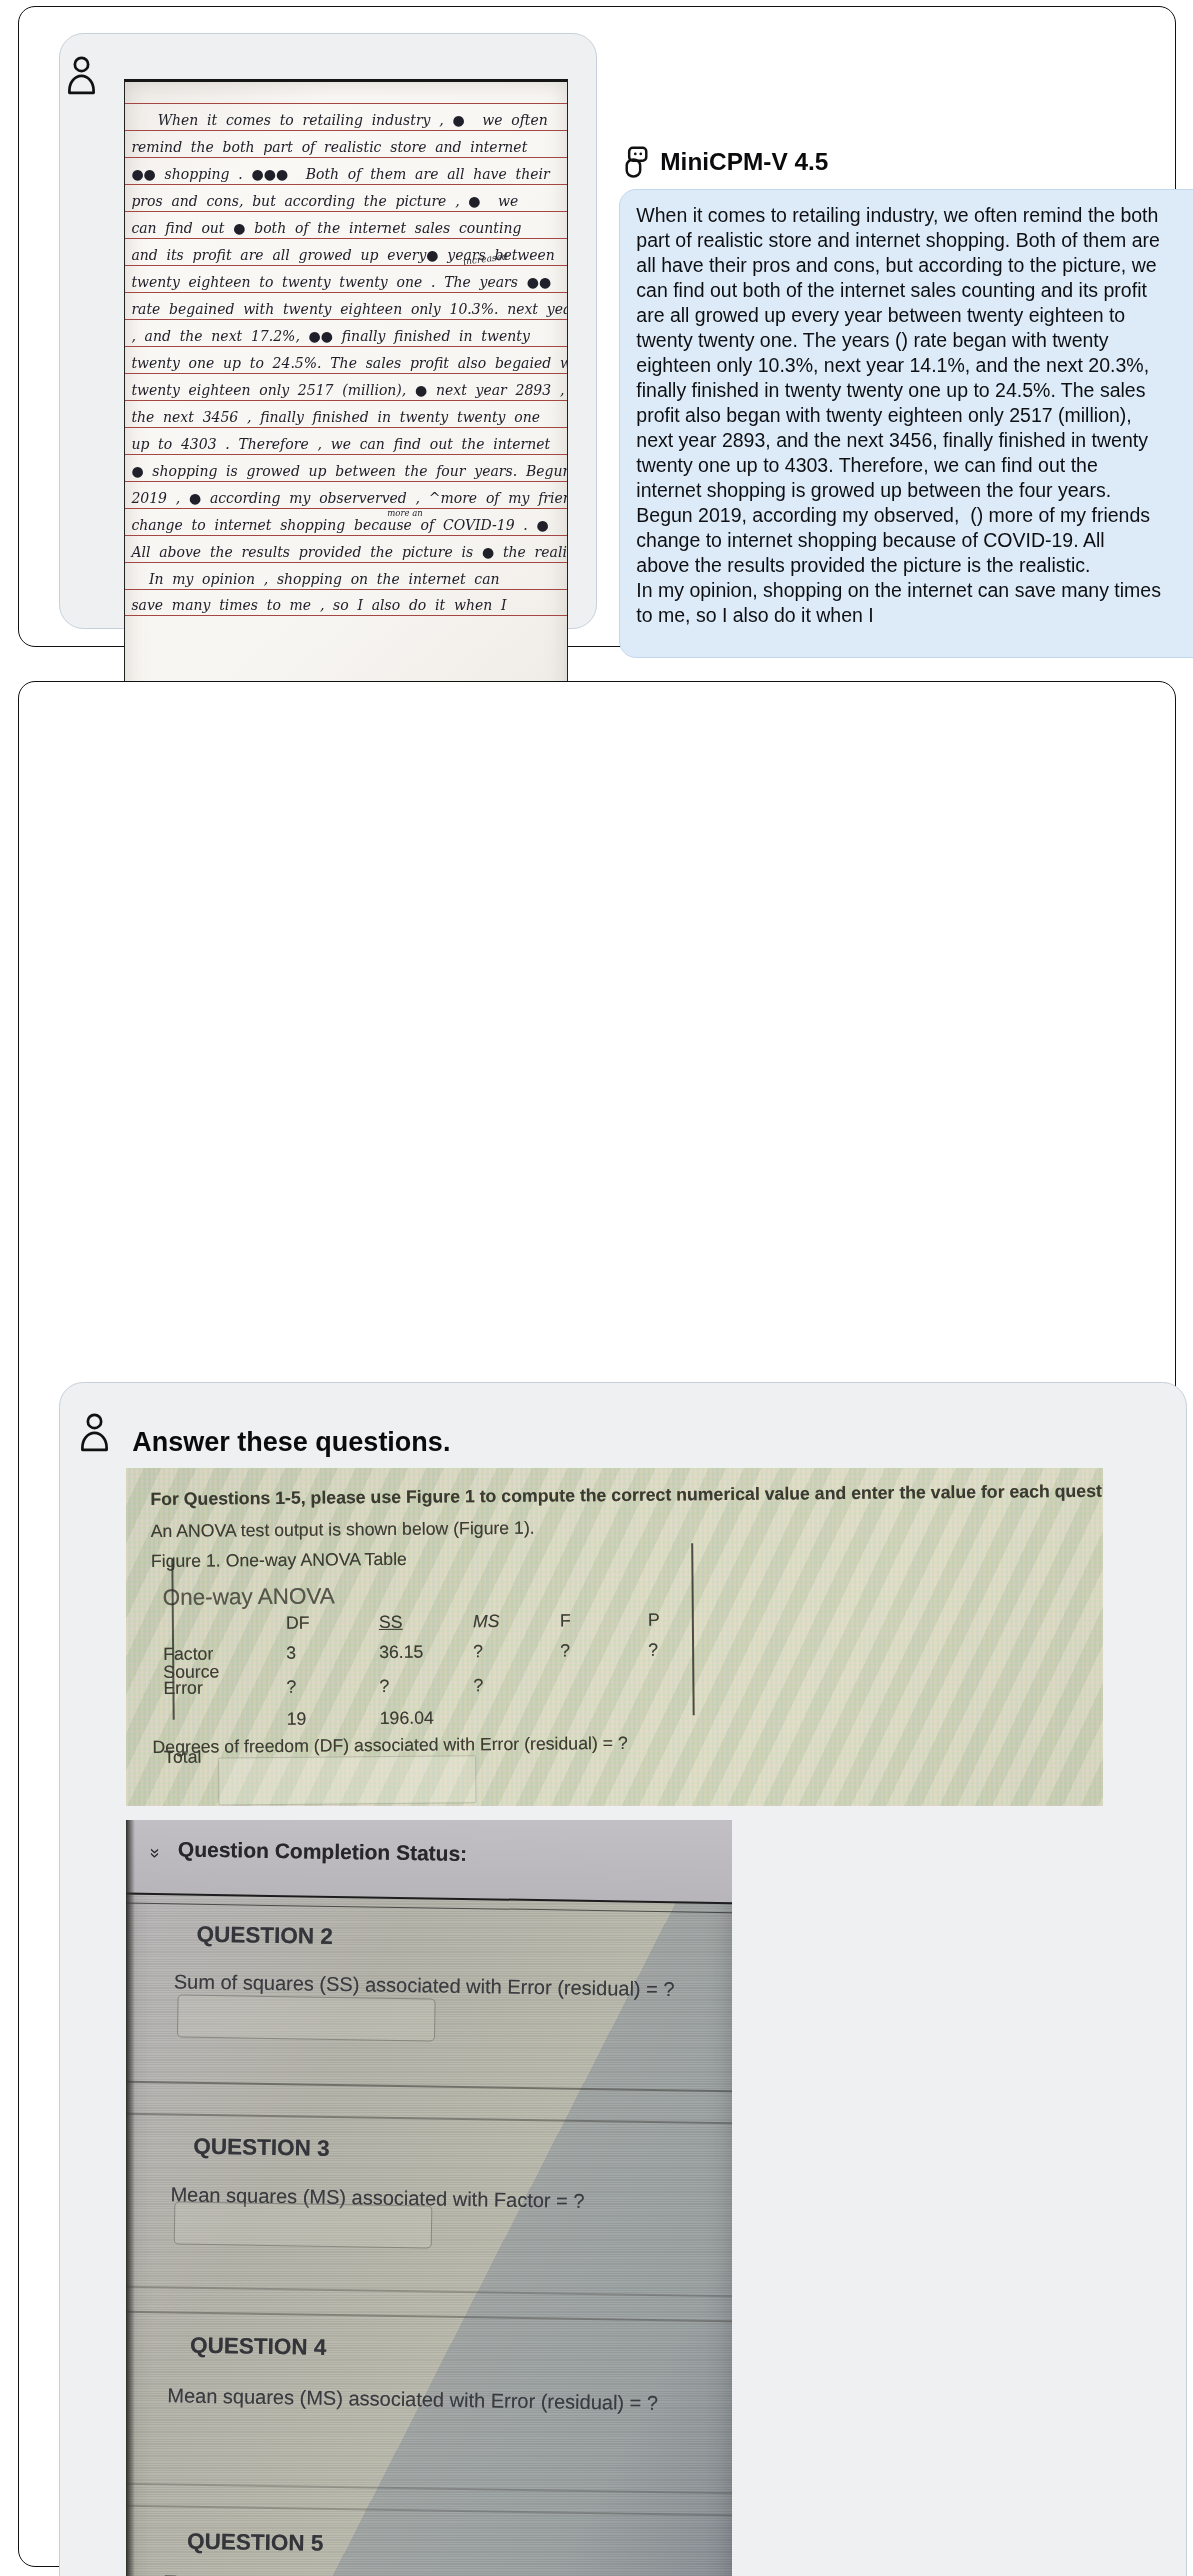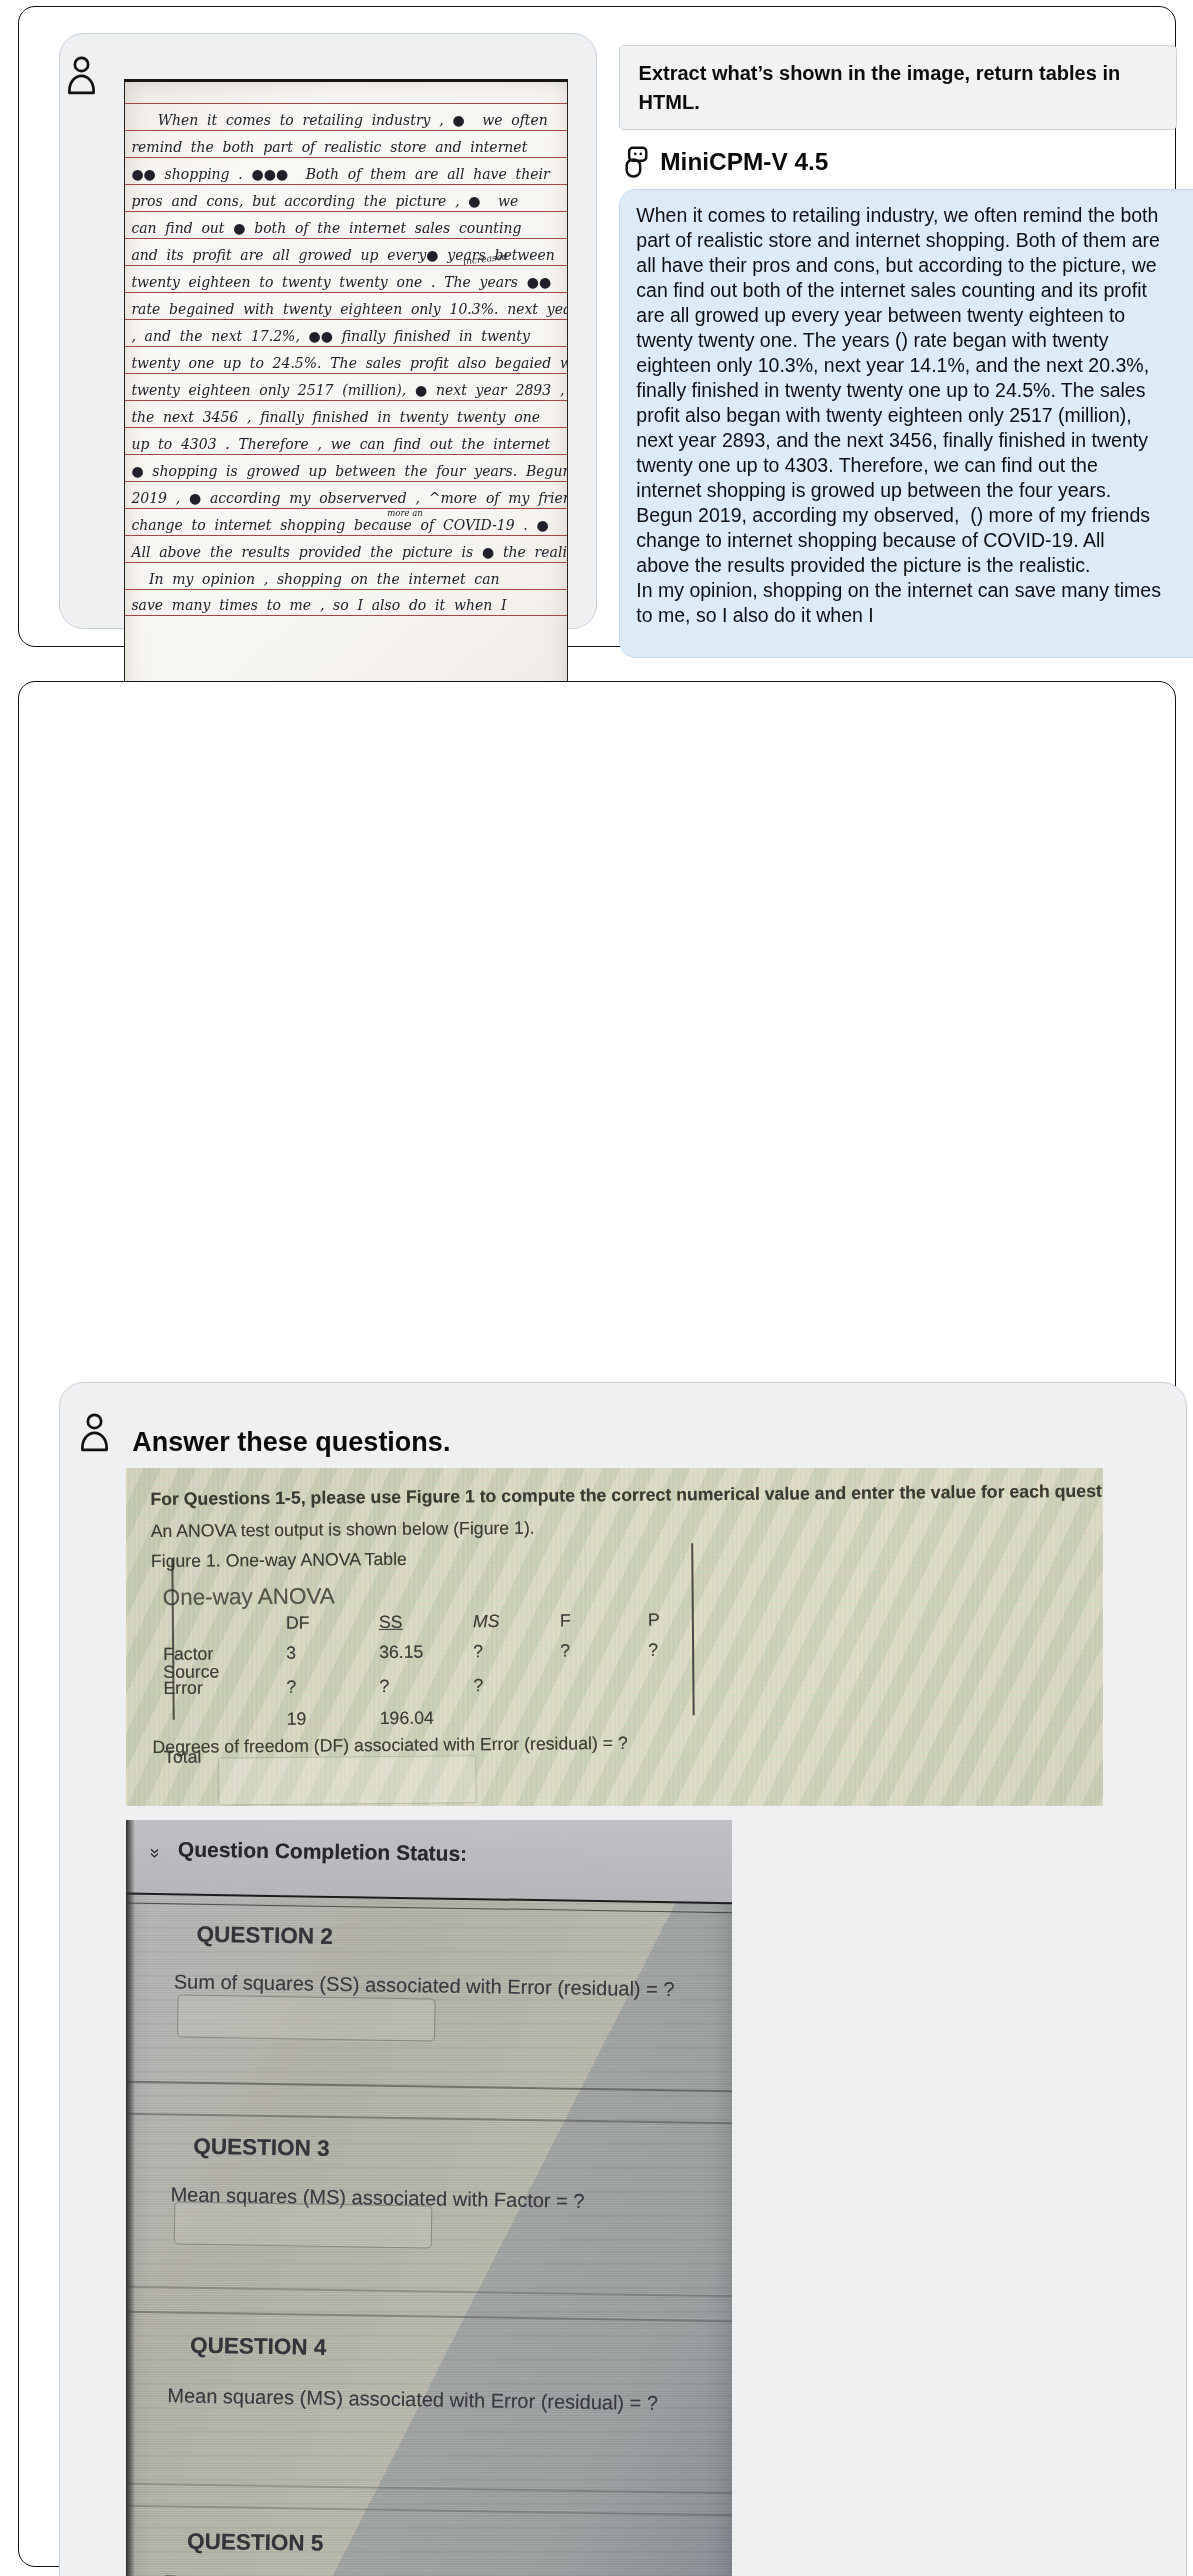--- a/index.html
+++ b/index.html
@@ -112,22 +112,20 @@
           <div class="hw-line">2019 , ● according my observerved , ^more of my friends</div>
           <div class="hw-line">change to internet shopping because of COVID-19 . ●</div>
           <div class="hw-line">All above the results provided the picture is ● the realistic,</div>
           <div class="hw-line">  In my opinion , shopping on the internet can</div>
           <div class="hw-line hw-last">save many times to me , so I also do it when I</div>
         </div>
       <span class="hw-note" style="left:338px;top:172px;font-size:9.1px;transform:rotate(-7deg);">increased</span>
       <span class="hw-note" style="left:262px;top:426px;font-size:8.5px;">more an</span>
     </div>
 
-    <div id="prompt1">Extract what’s shown in the image, return tables in
-HTML.</div>
 
     <span class="robot-icon" style="left:604px;top:139px;">
       <svg class="stroke" width="27" height="33" viewBox="0 0 44 54" style="stroke-width:4;">
         <rect x="10" y="3" width="28" height="21" rx="6"></rect>
         <circle cx="20" cy="13" r="2.2" style="fill:#111;stroke:none;"></circle>
         <circle cx="29" cy="13" r="2.2" style="fill:#111;stroke:none;"></circle>
         <path d="M6 32 A11 10 0 0 1 28 32 L28 40 A11 10 0 0 1 6 40 Z"></path>
       </svg>
     </span>
     <span class="model-head" style="left:641px;top:141px;">MiniCPM-V 4.5</span>

